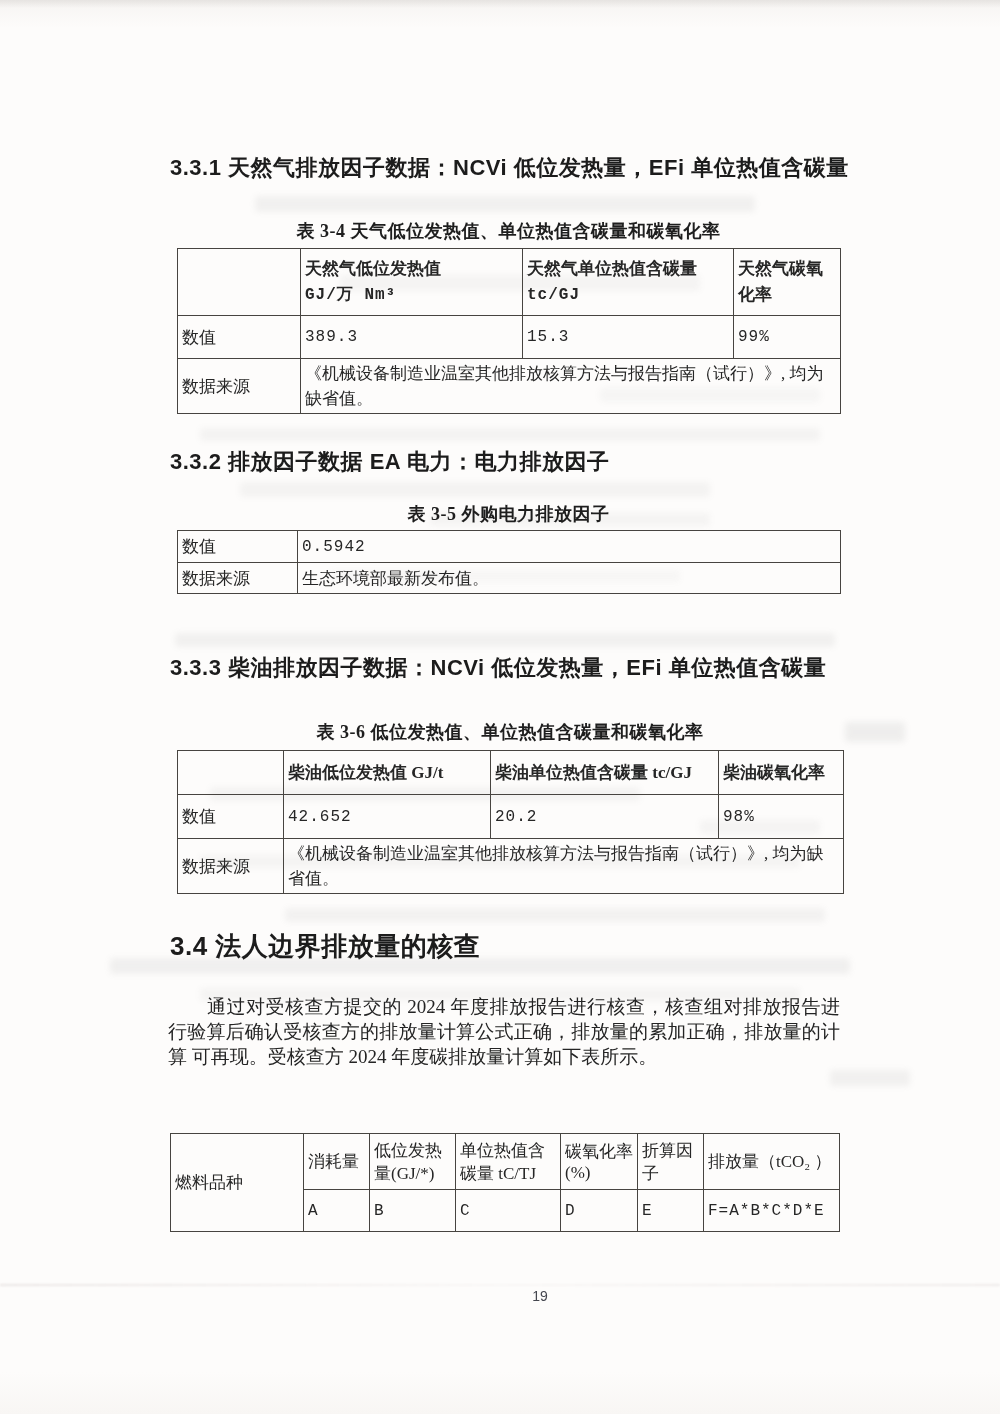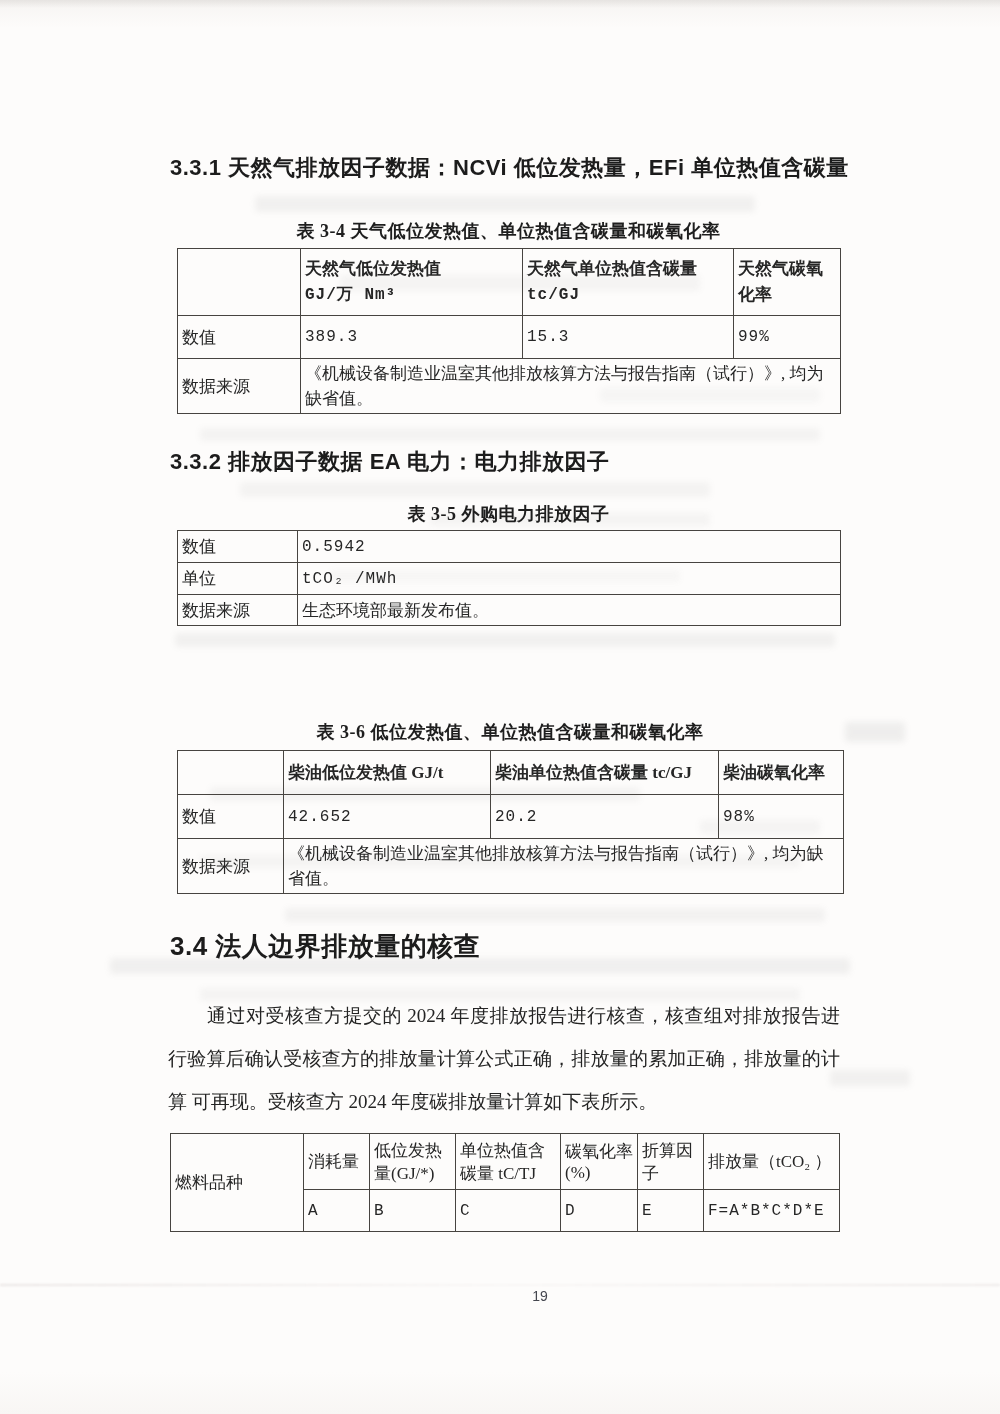--- a/index.html
+++ b/index.html
@@ -38,21 +38,21 @@
   .t34{left:177px;top:248px;width:663px;}
   .t35{left:177px;top:530px;width:663px;}
   .t36{left:177px;top:750px;width:666px;}
   .t37{left:170px;top:1133px;width:669px;}
   .bold{font-weight:bold;}
   .num{font-family:"Liberation Mono","DejaVu Sans Mono",monospace;font-size:16px;letter-spacing:1px;}
   .hdr2{line-height:1.55;}
   .src{line-height:25px;font-size:17px;}
   
   .para{position:absolute;left:168px;top:994px;width:672px;margin:0;
-    font-size:19px;line-height:43px;text-align:justify;text-indent:39px;
+    font-size:19px;line-height:25px;text-align:justify;text-indent:39px;
     color:#242424;font-family:"Liberation Serif",serif;}
   
   .pagenum{position:absolute;left:0;top:1288px;width:100%;text-align:center;
     font-size:14px;color:#44464e;font-family:"Liberation Sans",sans-serif;padding-left:40px;}
 </style>
 </head>
 <body>
 
 <div class="page">
 
@@ -119,31 +119,28 @@
   <table class="t35">
     <colgroup>
         <col style="width:120px">
         <col style="width:543px">
       </colgroup>
     <tbody>
         <tr style="height:32px">
       <td>数值</td>
       <td class="num">0.5942</td>
     </tr>
-    <tr style="height:32px">
-      <td>单位</td>
-      <td class="num">tCO₂ /MWh</td>
-    </tr>
     <tr style="height:31px">
       <td>数据来源</td>
       <td>生态环境部最新发布值。</td>
     </tr>
   </tbody>
     </table>
 
+  <h2 class="h2 h333">3.3.3 柴油排放因子数据：NCVi  低位发热量，EFi 单位热值含碳量</h2>
   <p class="cap cap36">表 3-6 低位发热值、单位热值含碳量和碳氧化率</p>
 
   <table class="t36">
     <colgroup>
         <col style="width:106px">
         <col style="width:207px">
         <col style="width:228px">
         <col style="width:125px">
       </colgroup>
     <tbody>

